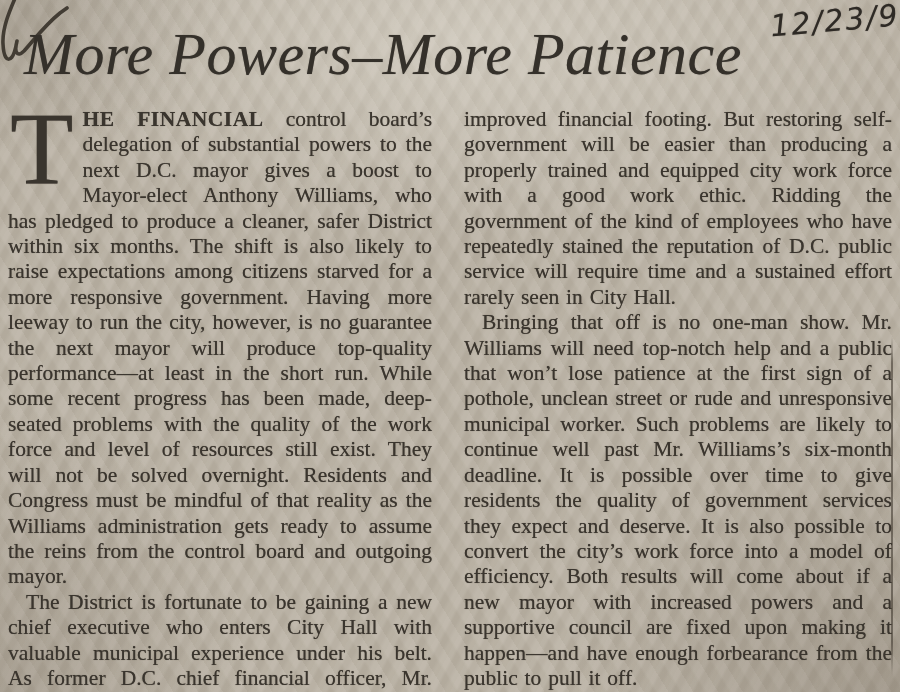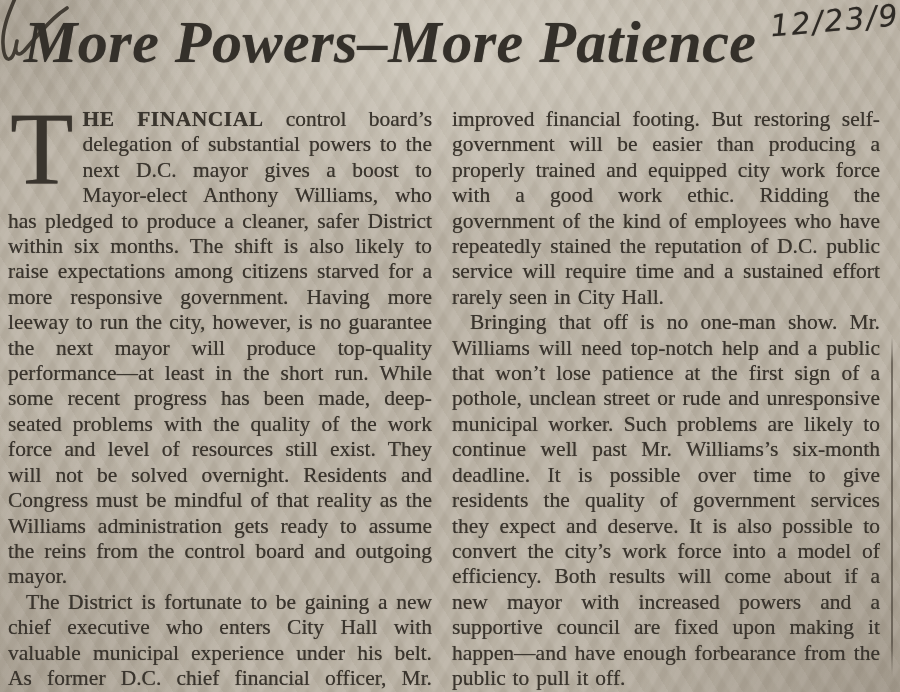--- a/index.html
+++ b/index.html
@@ -11,23 +11,23 @@
     background-image:
       radial-gradient(ellipse 620px 280px at 52% 6%, rgba(255,252,243,0.30), rgba(255,252,243,0) 70%),
       radial-gradient(ellipse 520px 420px at 100% 100%, rgba(72,60,46,0.22), rgba(72,60,46,0) 65%),
       radial-gradient(ellipse 420px 480px at 0% 100%, rgba(72,60,46,0.16), rgba(72,60,46,0) 60%),
       radial-gradient(ellipse 300px 200px at 2% 2%, rgba(70,62,50,0.15), rgba(70,62,50,0) 70%),
       repeating-linear-gradient(118deg, rgba(255,255,255,0.06) 0 4px, rgba(0,0,0,0.025) 7px 11px, rgba(255,255,255,0.035) 15px 19px),
       repeating-linear-gradient(58deg, rgba(110,100,85,0.05) 0 9px, rgba(255,255,255,0.045) 12px 21px);
     font-family:"Liberation Serif", serif;
   }
   .headline{
-    position:absolute; top:12px; left:24px; width:872px; margin:0;
+    position:absolute; top:24px; left:24px; width:872px; margin:0;
     font-family:"Liberation Serif", serif;
-    font-style:italic; font-weight:bold;
+    font-style:italic; font-weight:normal;
     font-size:60px; line-height:1;
     color:#34302a;
     white-space:nowrap;
     letter-spacing:0.5px;
     text-shadow:0 0 1px rgba(52,48,42,0.55);
   }
   .hand-date{
     position:absolute; top:2px; left:770px;
     font-family:"DejaVu Sans", sans-serif;
     font-style:italic; font-weight:500;
@@ -42,21 +42,21 @@
   .col{
     position:absolute; top:107px;
     width:424px; bottom:0;
     color:#3a352e;
     font-size:21.5px; line-height:25.4px;
     text-align:justify;
     word-spacing:1.5px;
     text-shadow:0 0 0.7px rgba(56,50,42,0.75);
   }
   .col-left{left:8px;}
-  .col-right{left:452px; width:428px;}
+  .col-right{left:464px; width:428px;}
   .para{margin:0; padding:0;}
   .para.indent{text-indent:18px;}
   .dropcap{
     float:left;
     font-size:104px;
     line-height:78px;
     height:78px;
     margin:3px 9px 0 2px;
     color:#3a352e;
   }

